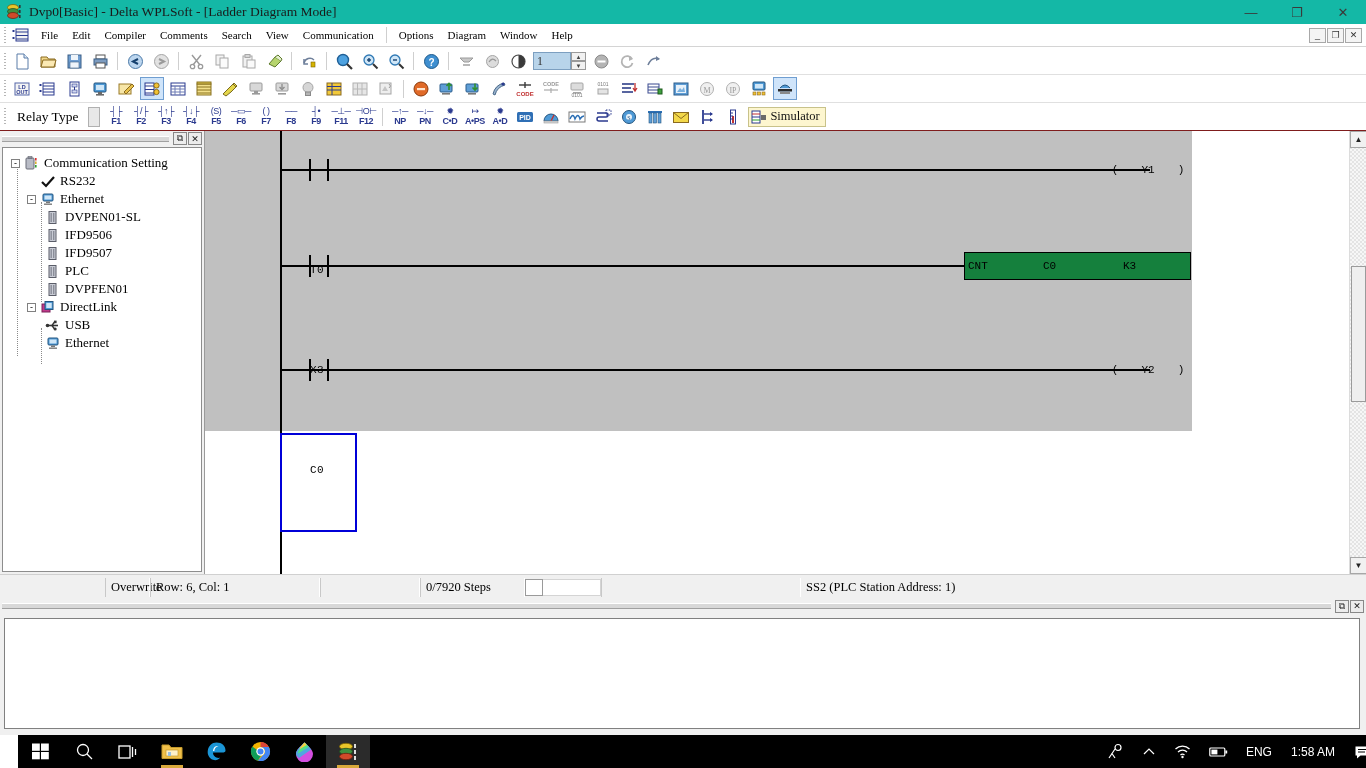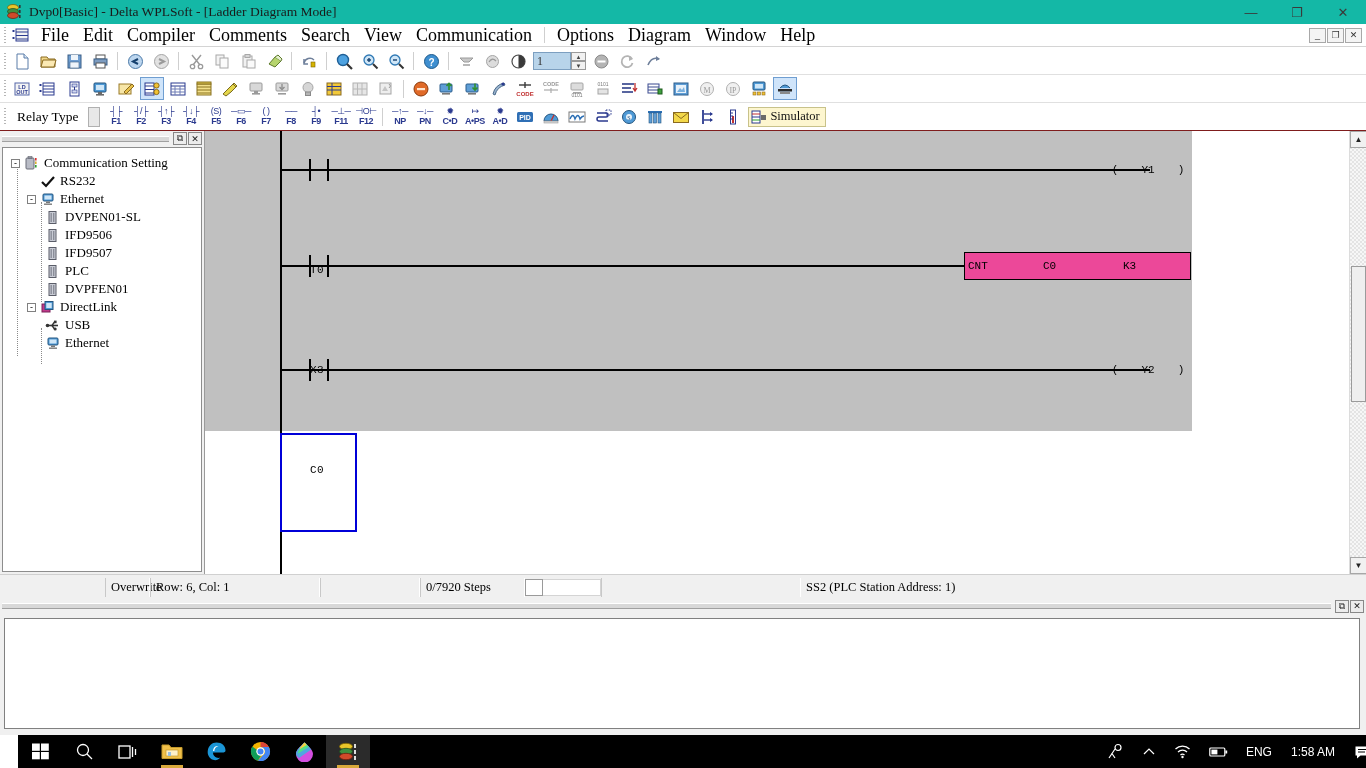--- a/index.html
+++ b/index.html
@@ -43,21 +43,21 @@
     display: flex; align-items: center;
     border-bottom: 1px solid #d4d4d4;
   }
   .grip {
     width: 7px; height: 17px; margin-left: 2px; flex: none;
     background-image: repeating-linear-gradient(to bottom, #b6b6b6 0 1px, transparent 1px 3px);
     background-size: 2px 100%; background-repeat: no-repeat; background-position: 2px 0;
   }
   .menu-appicon { width: 19px; height: 17px; margin: 0 3px; flex: none; position: relative; }
   .menu-item {
-    padding: 2px 7px; font-size: 18px; color: #000;
+    padding: 2px 7px; font-size: 11px; color: #000;
     font-family: "Liberation Serif", serif; white-space: nowrap; cursor: default;
   }
   .menu-sep { width: 1px; height: 16px; background: #cfcfcf; margin: 0 5px; }
   .mdi-btns { margin-left: auto; display: flex; align-items: center; gap: 1px; padding-right: 4px; }
   .mdi-btn {
     width: 17px; height: 15px; border: 1px solid #a8a8a8; background: #f4f4f4;
     display: flex; align-items: center; justify-content: center;
     font-family: "Liberation Sans", sans-serif; font-size: 9px; color: #333;
   }
 
@@ -183,21 +183,21 @@
     position: absolute; font-family: "Liberation Mono", monospace; font-size: 11px;
     color: #000; white-space: nowrap; letter-spacing: 0.5px;
   }
   .coil {
     position: absolute; display: flex; align-items: center;
     font-family: "Liberation Mono", monospace; font-size: 11px; color: #000;
   }
   .coil .paren { width: 10px; text-align: center; }
   .coil .cname { width: 56px; text-align: center; }
   .instr-box {
-    position: absolute; border: 1px solid #000; background: #ec4899;
+    position: absolute; border: 1px solid #000; background: #15803d;
     display: flex; align-items: center;
     font-family: "Liberation Mono", monospace; font-size: 11px; color: #000;
   }
   .instr-box .op { width: 78px; padding-left: 3px; }
   .instr-box .a1 { width: 80px; }
   .instr-box .a2 { width: 60px; }
   .cursor-box {
     position: absolute; border: 2px solid #0000d8; background: transparent;
   }
 

